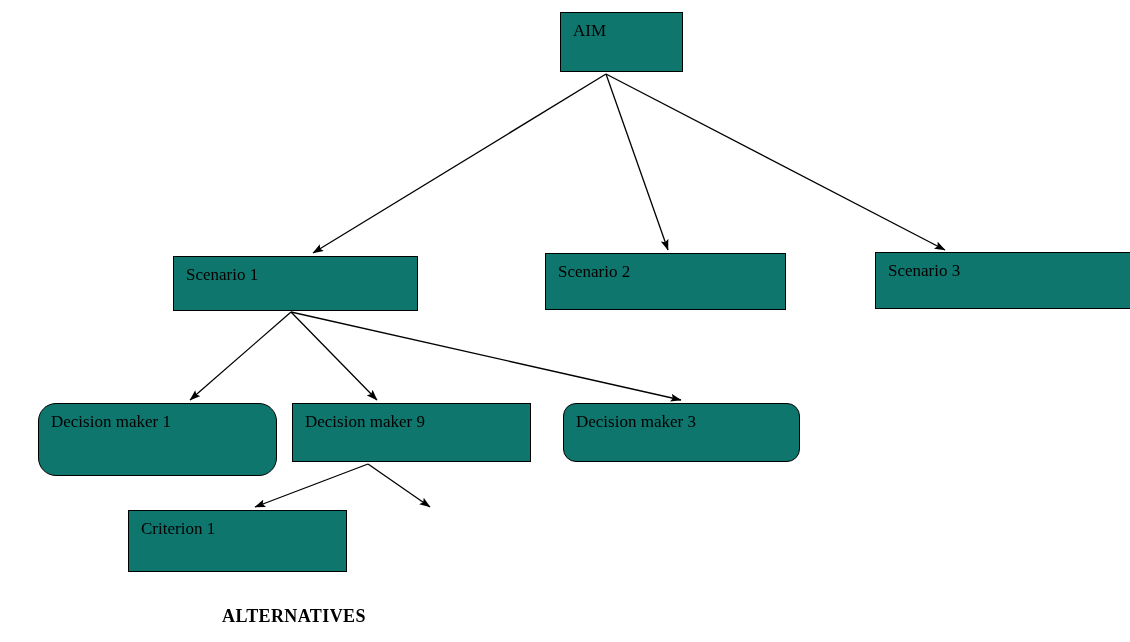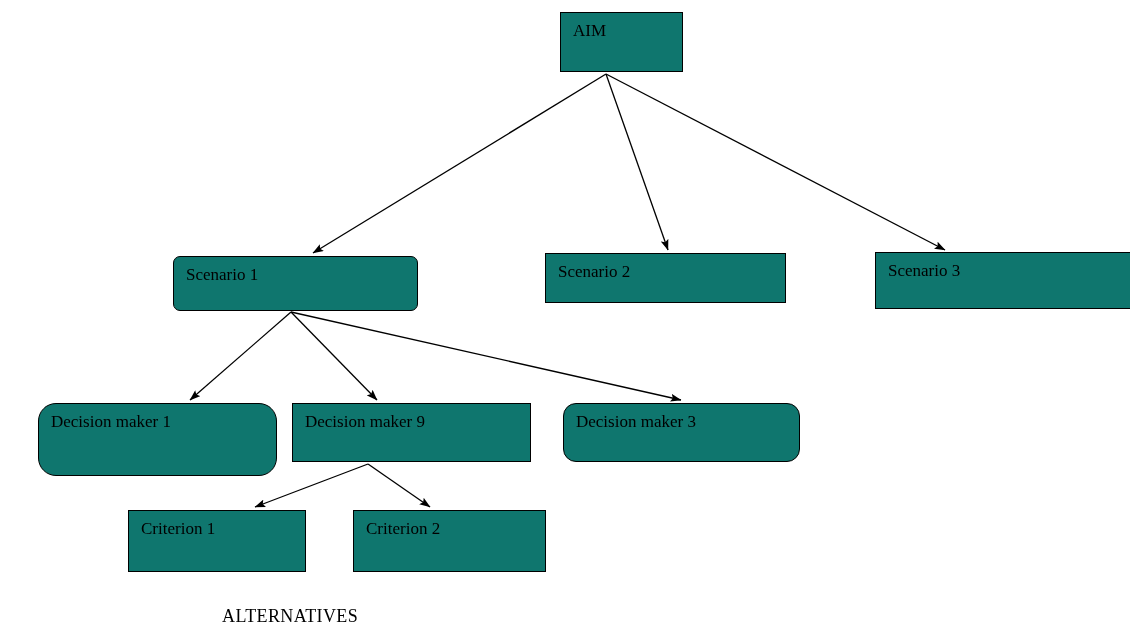--- a/index.html
+++ b/index.html
@@ -74,47 +74,44 @@
         <line x1="291" y1="312" x2="681" y2="400" stroke="#000000" marker-end="url(#arrowhead)"></line>
         <line x1="368" y1="464" x2="255" y2="507" stroke="#000000" marker-end="url(#arrowhead)"></line>
         <line x1="368" y1="464" x2="430" y2="507" stroke="#000000" marker-end="url(#arrowhead)"></line>
       </g>
   </svg>
 
   <div class="node-box" style="left: 560px; top: 12px; width: 123px; height: 60px; border-color: rgb(0, 0, 0);">
     <span class="node-label">AIM</span>
   </div>
 
-  <div class="node-box" style="left: 173px; top: 256px; width: 245px; height: 55px; border-color: rgb(0, 0, 0); border-radius: 7px;">
+  <div class="node-box" style="left: 173px; top: 256px; width: 245px; height: 55px; border-color: rgb(0, 0, 0);">
     <span class="node-label">Scenario 1</span>
   </div>
 
-  <div class="node-box" style="left: 545px; top: 253px; width: 241px; height: 50px; border-color: rgb(0, 0, 0);">
+  <div class="node-box" style="left: 545px; top: 253px; width: 241px; height: 57px; border-color: rgb(0, 0, 0);">
     <span class="node-label">Scenario 2</span>
   </div>
 
   <div class="node-box" style="left: 875px; top: 252px; width: 282px; height: 57px; border-color: rgb(0, 0, 0);">
     <span class="node-label">Scenario 3</span>
   </div>
 
   <div class="node-box" style="left: 38px; top: 403px; width: 239px; height: 73px; border-color: rgb(0, 0, 0); border-radius: 18px;">
     <span class="node-label">Decision maker 1</span>
   </div>
 
   <div class="node-box" style="left: 292px; top: 403px; width: 239px; height: 59px; border-color: rgb(0, 0, 0);">
     <span class="node-label">Decision maker 9</span>
   </div>
 
   <div class="node-box" style="left: 563px; top: 403px; width: 237px; height: 59px; border-color: rgb(0, 0, 0); border-radius: 13px;">
     <span class="node-label">Decision maker 3</span>
   </div>
 
-  <div class="node-box" style="left: 128px; top: 510px; width: 178px; height: 62px; border-color: rgb(0, 0, 0);">
+  <div class="node-box" style="left: 128px; top: 510px; width: 219px; height: 62px; border-color: rgb(0, 0, 0);">
     <span class="node-label">Criterion 1</span>
   </div>
 
-  <div class="node-box" style="left: 353px; top: 510px; width: 193px; height: 62px; border-color: rgb(0, 0, 0);">
-    <span class="node-label">Criterion 2</span>
-  </div>
 
-  <div class="free-label" style="left: 222px; top: 606px; color: rgb(0, 0, 0);">ALTERNATIVES</div>
+  <div class="free-label" style="left: 222px; top: 606px; color: rgb(0, 0, 0); font-weight: bold;">ALTERNATIVES</div>
 
 </div>
 
 </body></html>

